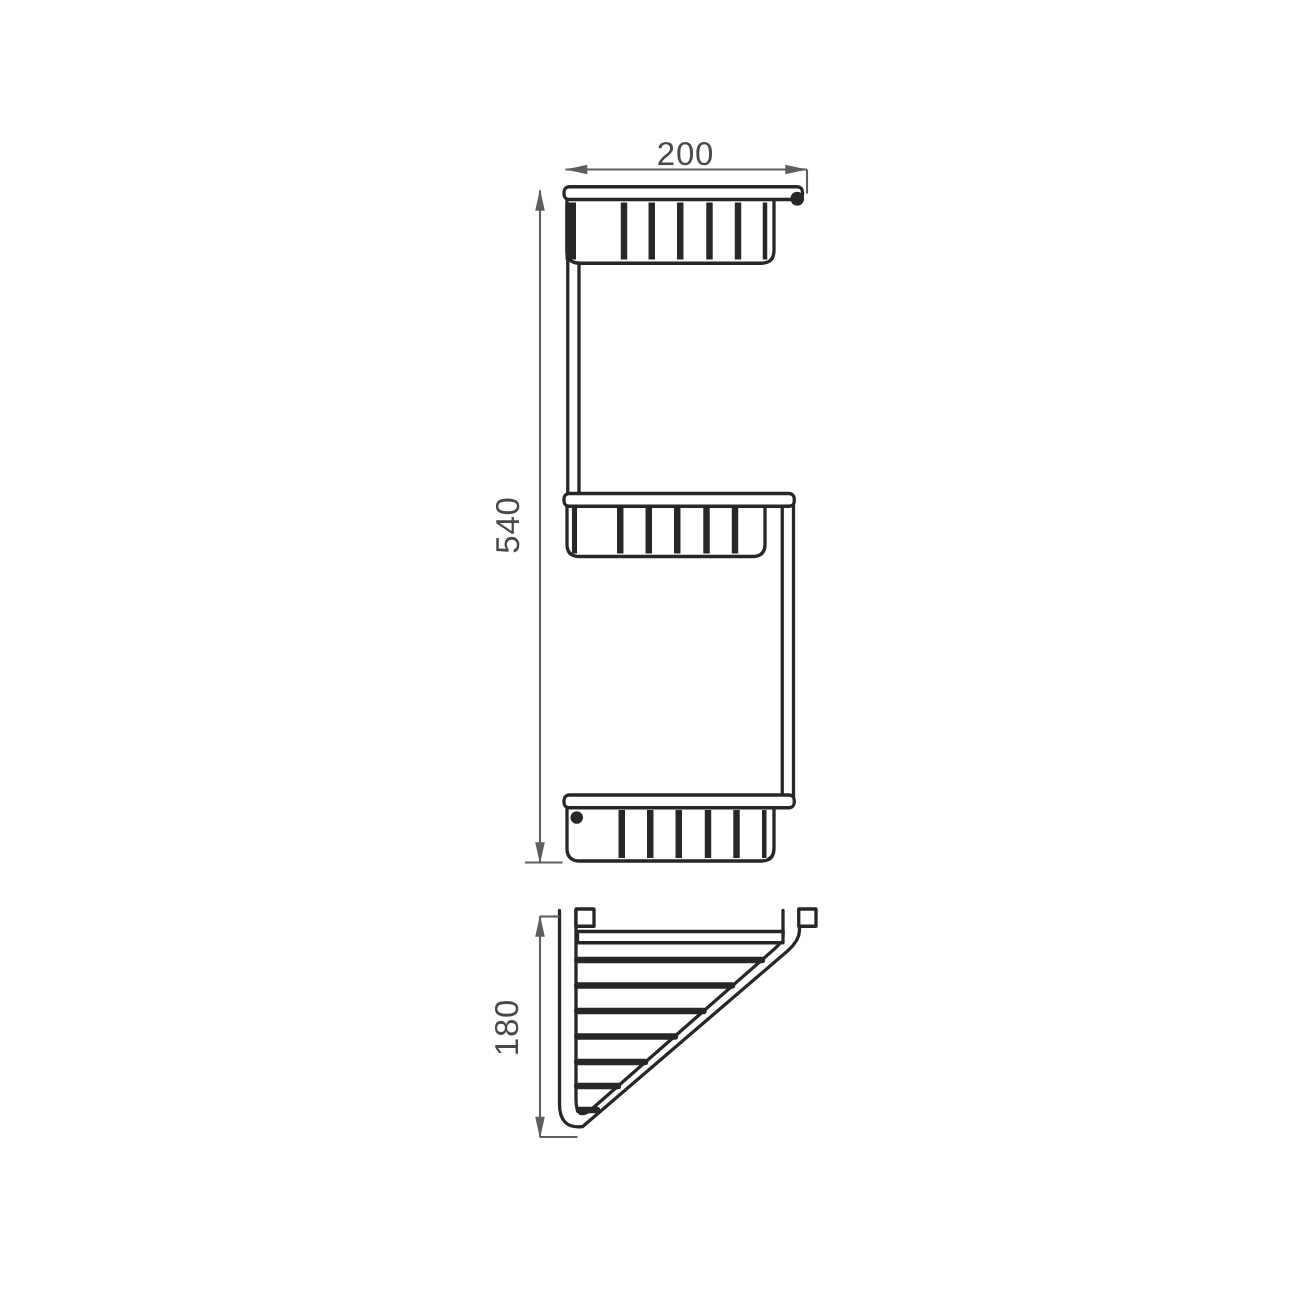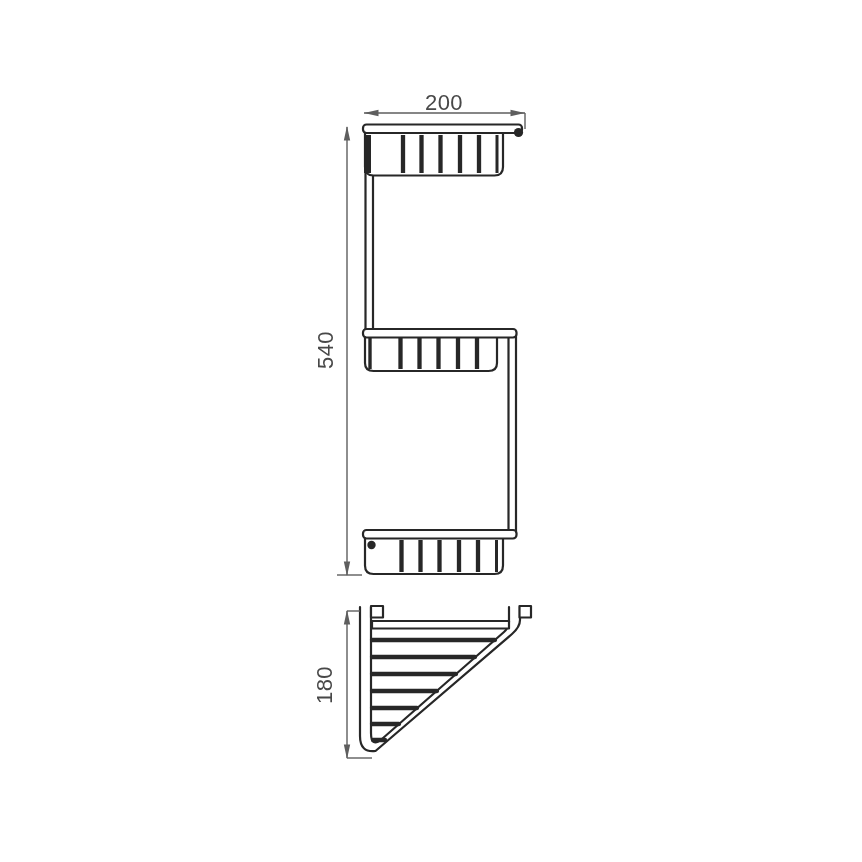--- a/index.html
+++ b/index.html
@@ -9,20 +9,21 @@
     width: 862px;
     height: 862px;
     overflow: hidden;
     font-family: "Liberation Sans", sans-serif;
   }
   #canvas-wrap {
     position: relative;
     width: 684px;
     height: 862px;
     background: #ffffff;
+    padding-left: 13px;
   }
   svg {
     display: block;
   }
   text {
     font-family: "Liberation Sans", sans-serif;
     font-size: 22px;
     letter-spacing: 0.5px;
   }
 </style>

